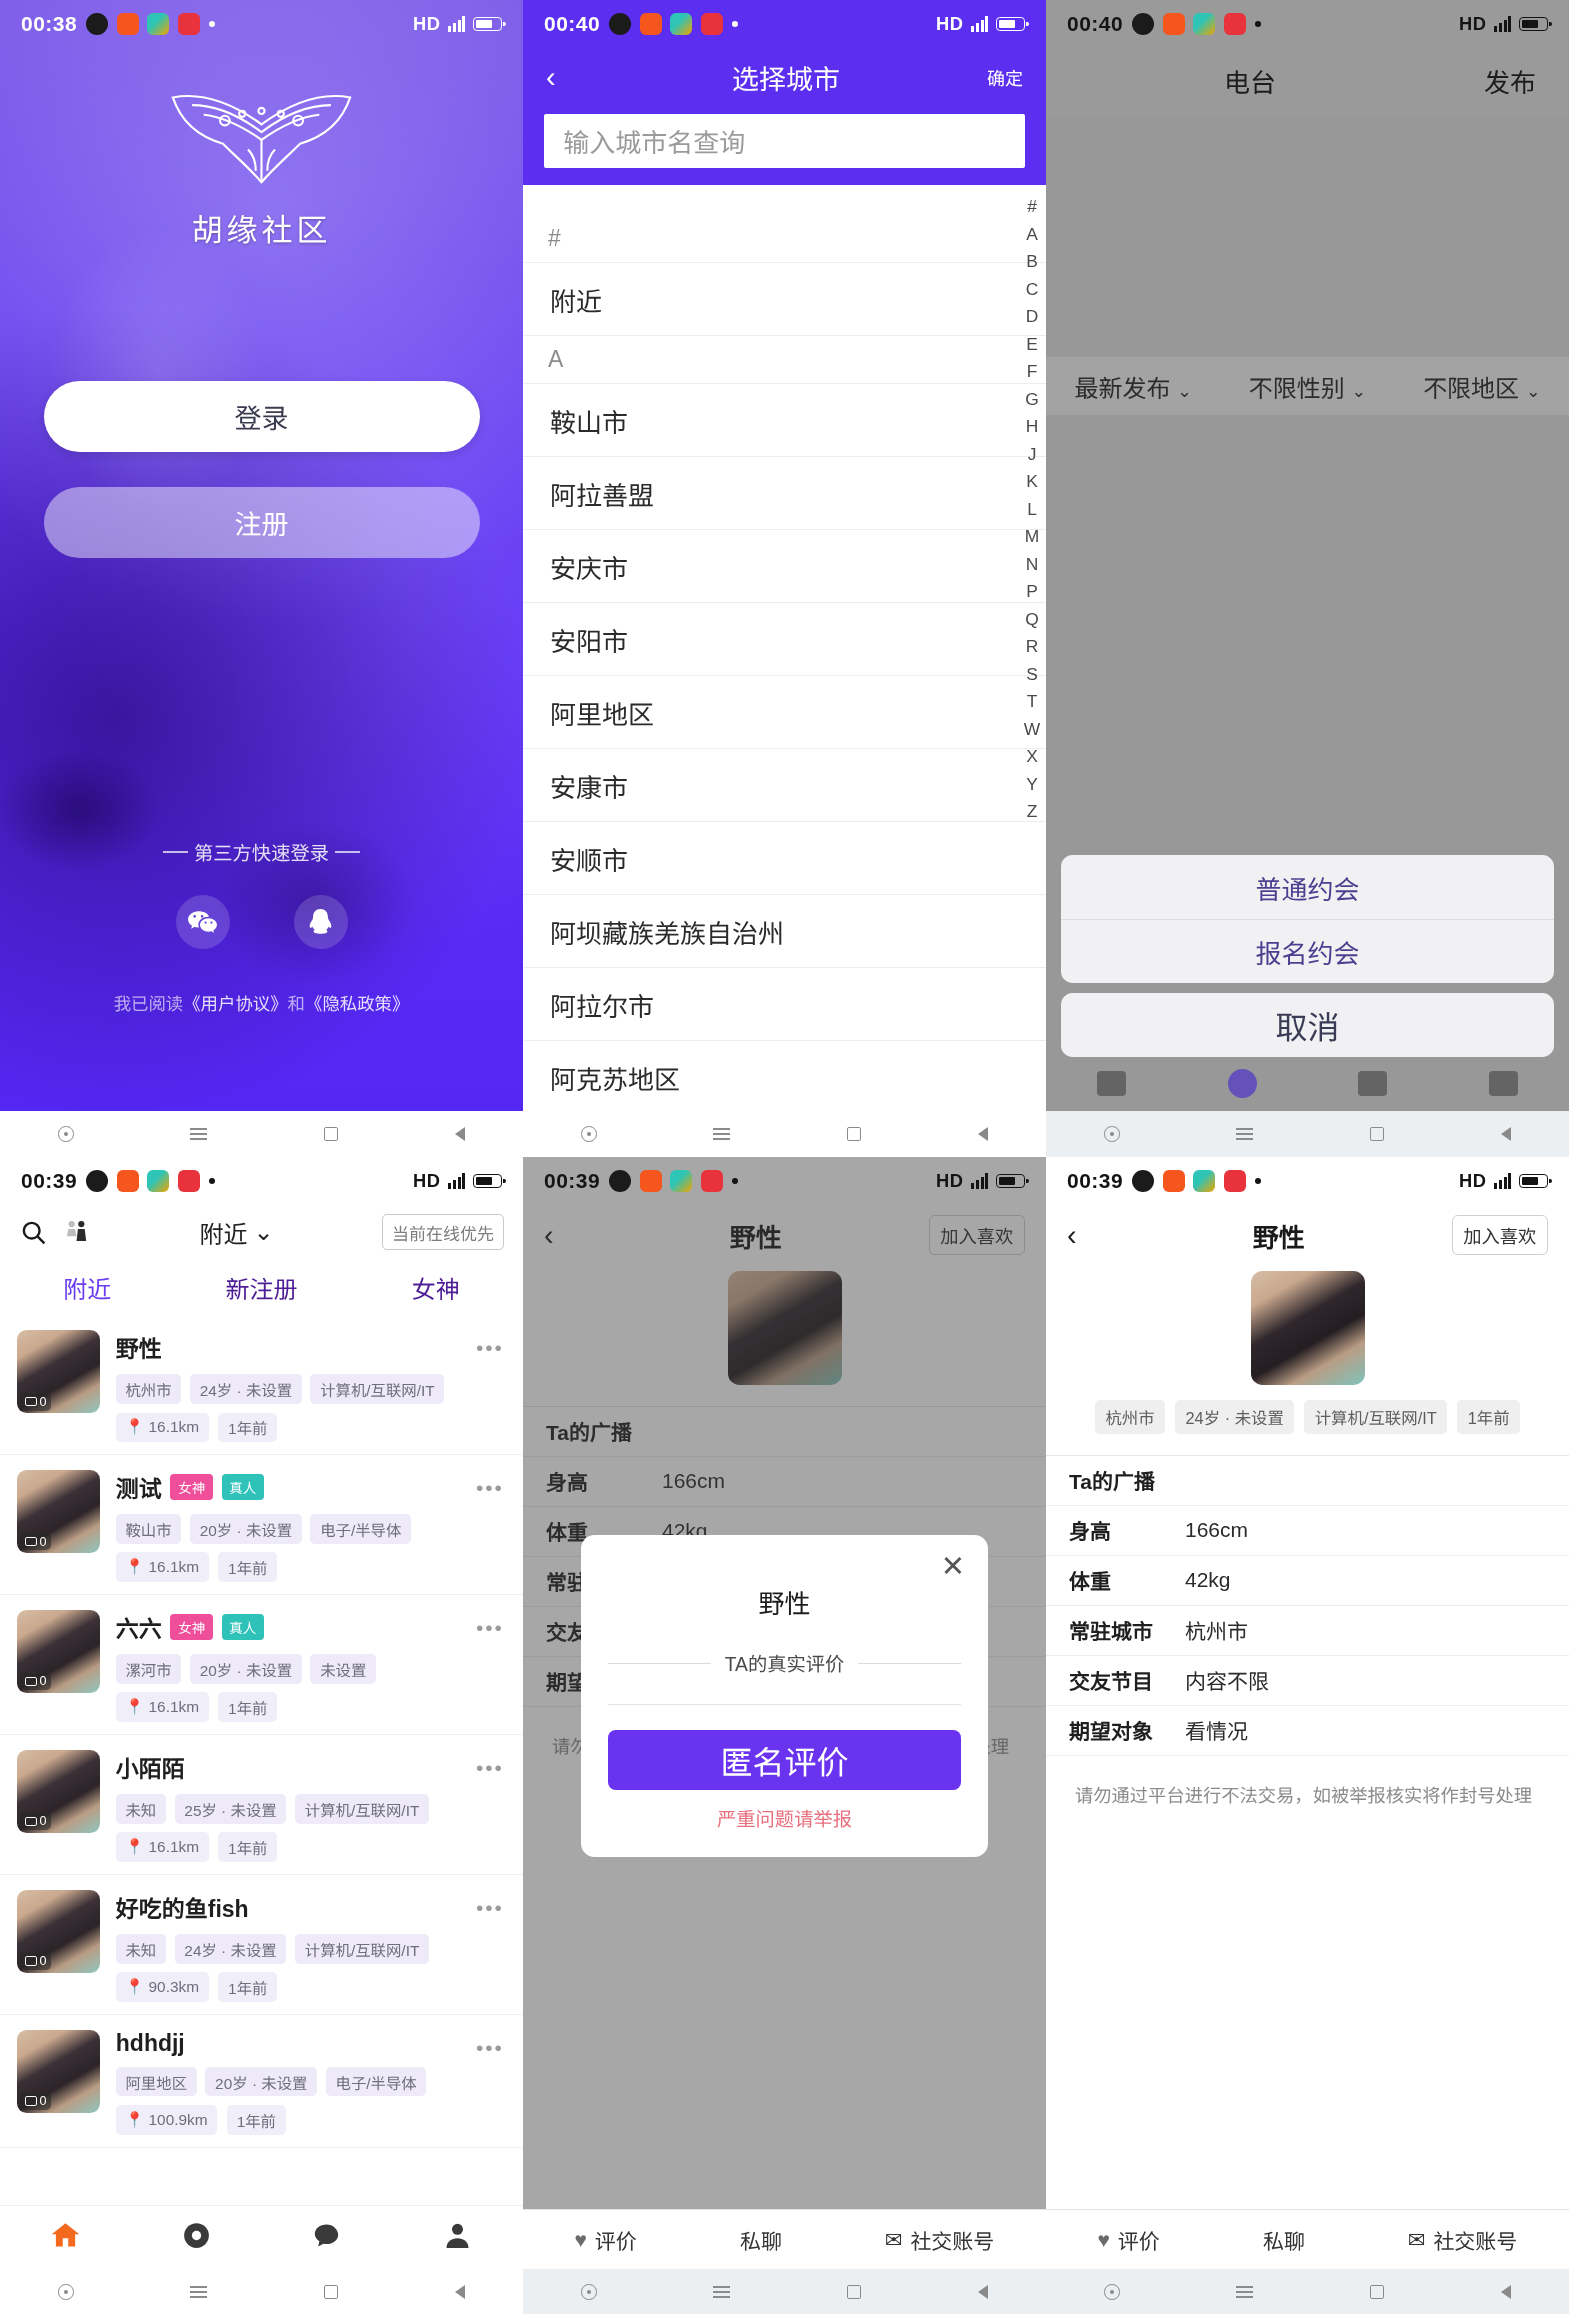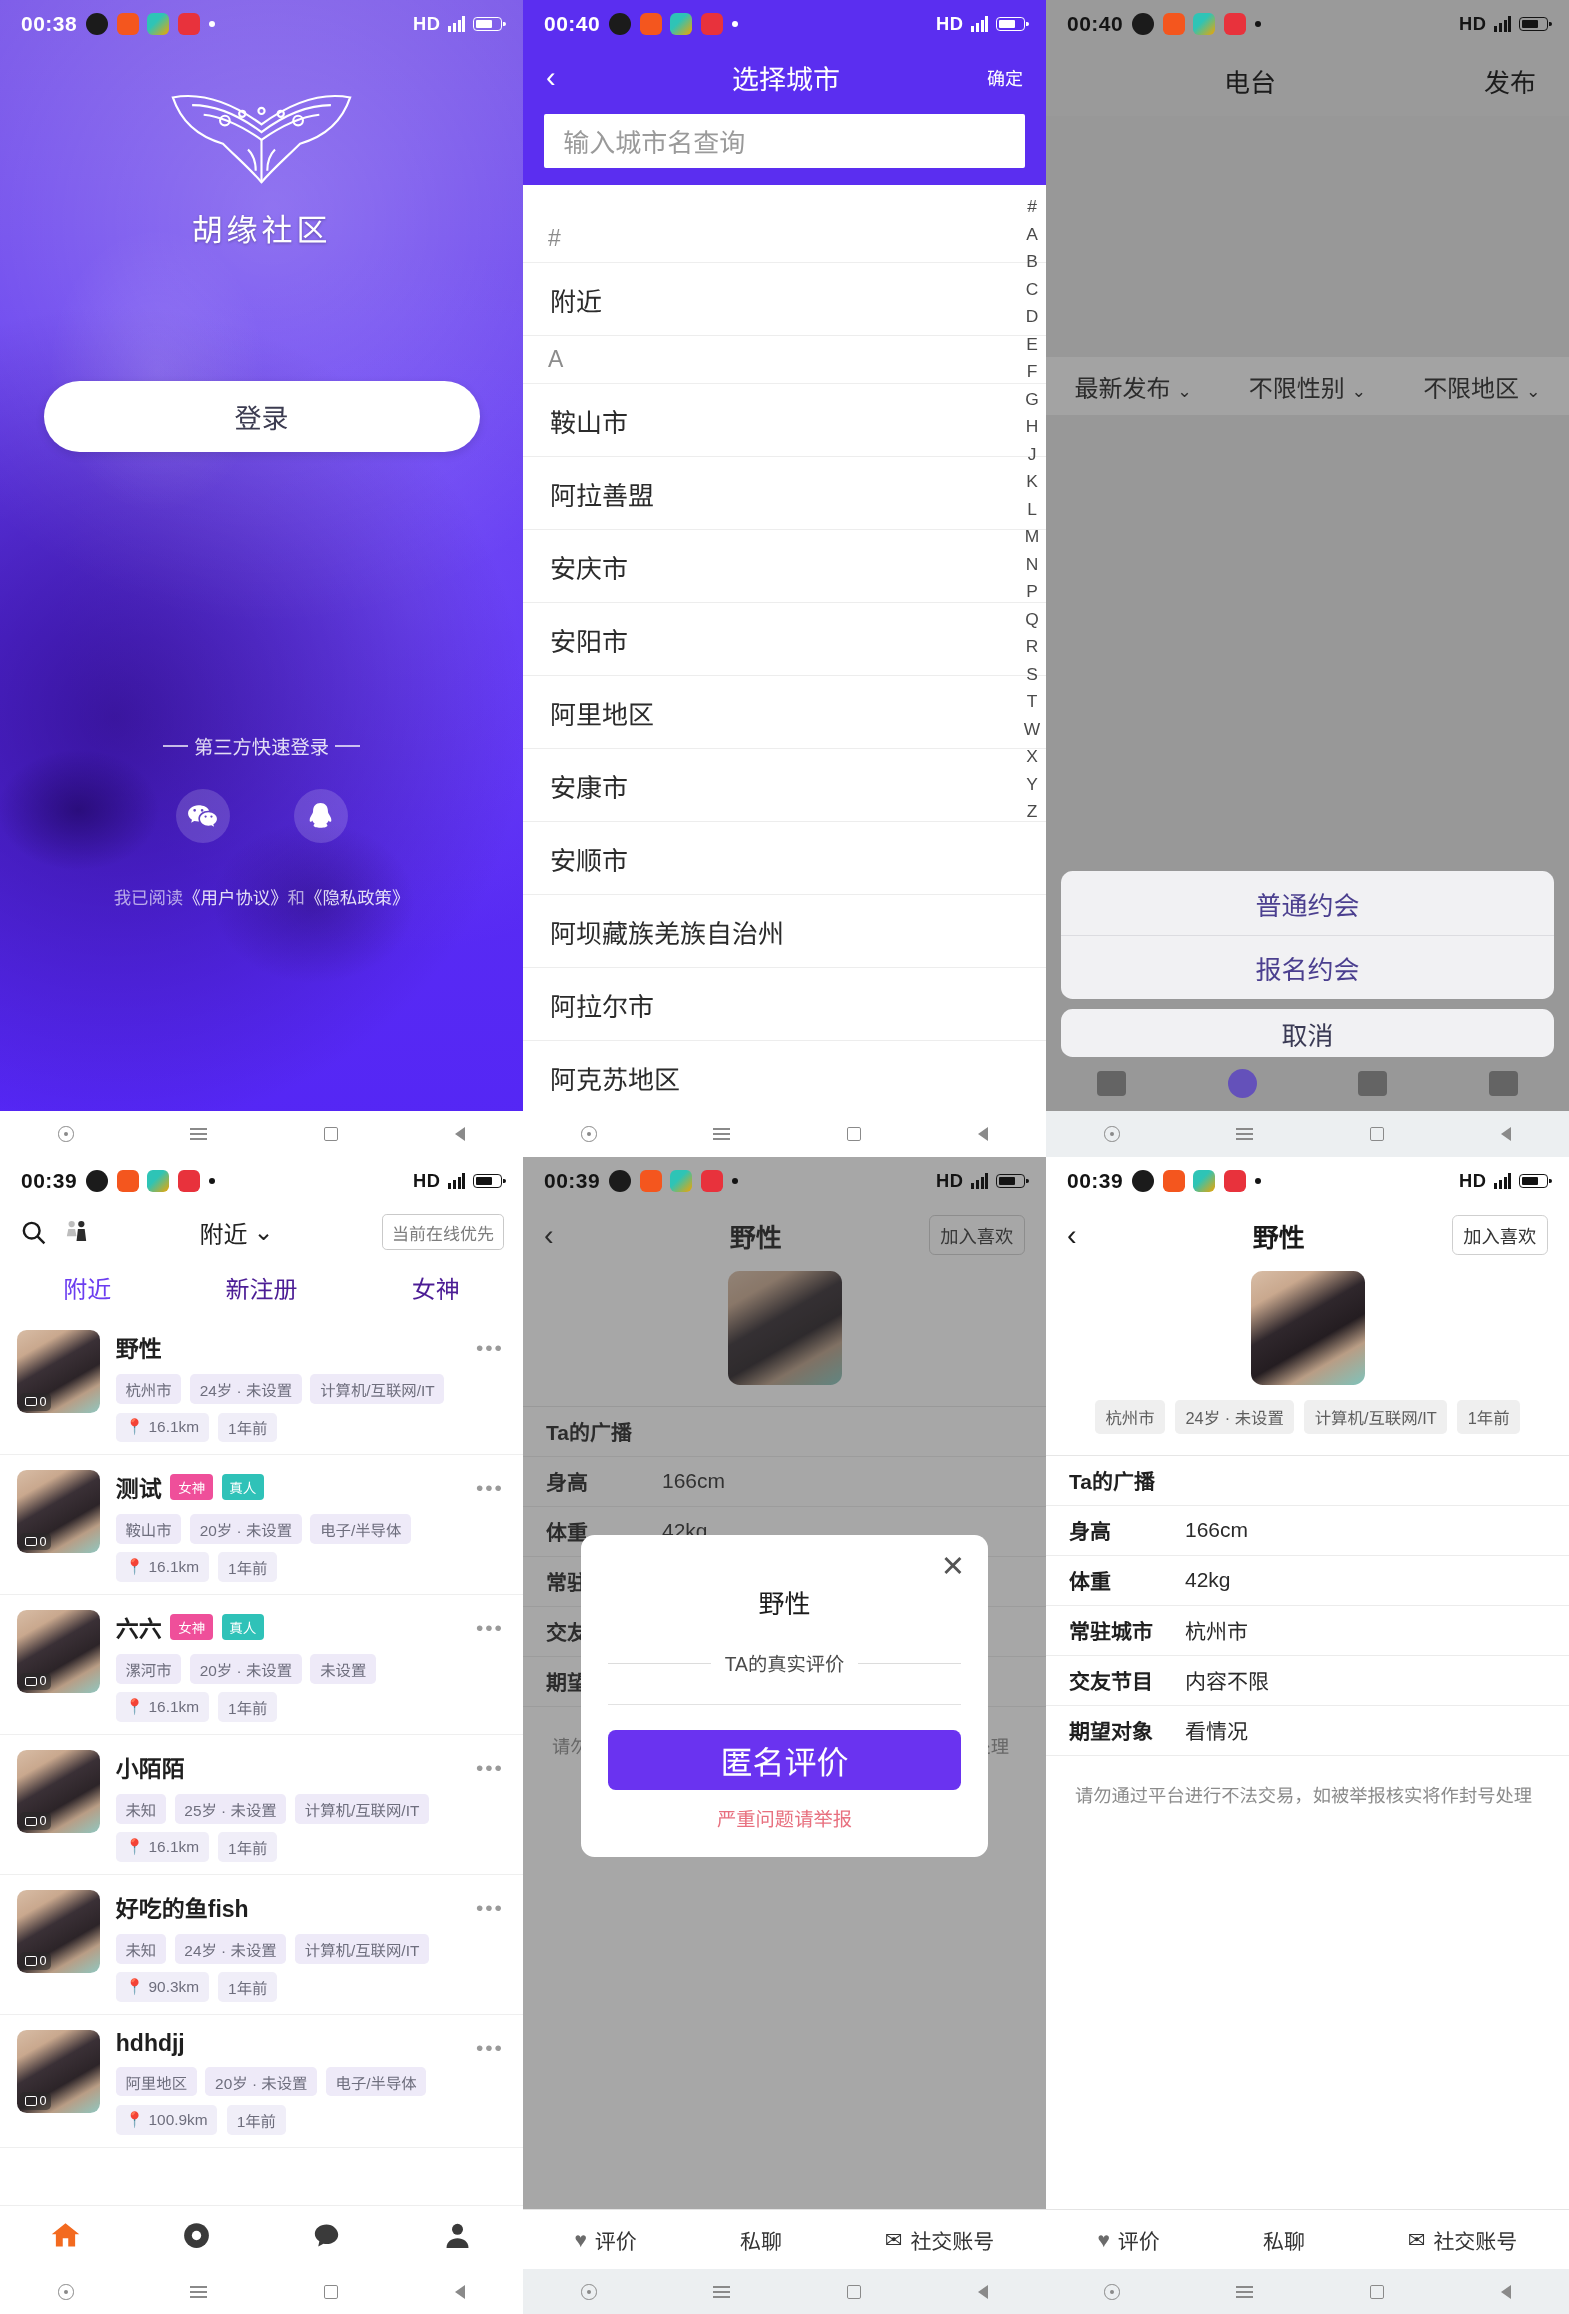--- a/index.html
+++ b/index.html
@@ -119,21 +119,21 @@
   .p3 .topnav .c{flex:1;text-align:center;}
   .p3 .topnav .r{padding-right:33px;}
   .p3 .graybody{position:absolute;top:116px;left:0;right:0;bottom:46px;background:#989898;}
   .p3 .filters{position:absolute;top:357px;left:0;right:0;height:58px;display:flex;align-items:center;background:#a3a3a3;}
   .p3 .filters div{flex:1;text-align:center;font-size:24px;color:#2c2c2c;}
   .p3 .chev{font-size:17.4px;margin-left:6.8px;}
   .sheet{position:absolute;left:15.4px;right:15.4px;bottom:100px;}
   .sheet .grp{background:#f1f1f3;border-radius:11.6px;overflow:hidden;}
   .sheet .it{height:64px;display:flex;align-items:center;justify-content:center;font-size:26px;color:#4b3f8f;}
   .sheet .it + .it{border-top:1px solid #dcdce0;}
-  .sheet .cancel{margin-top:9.7px;background:#f1f1f3;border-radius:11.6px;height:48px;display:flex;align-items:center;justify-content:center;font-size:26px;color:#3b3b55;}
+  .sheet .cancel{margin-top:9.7px;background:#f1f1f3;border-radius:11.6px;height:64px;display:flex;align-items:center;justify-content:center;font-size:32px;color:#3b3b55;}
   .p3 .tabghost{position:absolute;left:0;right:0;bottom:46px;height:56px;display:flex;align-items:center;justify-content:space-around;opacity:.55;}
   .tg{width:29px;height:25px;background:#3a3a3a;border-radius:3.9px;}
   .tg.mid{background:#3a18d6;border-radius:50%;width:29px;height:29px;}
 
   
   .p4 .tools{height:54px;display:flex;align-items:center;padding:0 19.3px;gap:13.5px;background:#fff;}
   .icn{width:29px;height:29px;}
   .p4 .mid{flex:1;display:flex;align-items:center;justify-content:center;gap:5.8px;font-size:24px;color:#222;}
   .pillbox{border:1px solid #c9c9c9;border-radius:4.8px;padding:4.8px 8.7px;font-size:17px;color:#7d7d7d;}
   .p4 .tabs{height:56px;display:flex;align-items:center;background:#fff;}
@@ -233,20 +233,21 @@
             <circle cx="100" cy="30" r="3.2"></circle>
             <path d="M100 60 L100 104"></path>
             <path d="M86 70 C92 76 94 84 94 92"></path>
             <path d="M114 70 C108 76 106 84 106 92"></path>
           </g>
         </svg>
       </div>
       <div class="app-title">胡缘社区</div>
 
       <div class="btn-login">登录</div>
+      <div class="btn-reg">注册</div>
 
       <div class="third-row">
         <span class="ln"></span>
         <span>第三方快速登录</span>
         <span class="ln"></span>
       </div>
 
       <div class="socials">
         <div class="soc">
           <svg viewBox="0 0 32 32">

